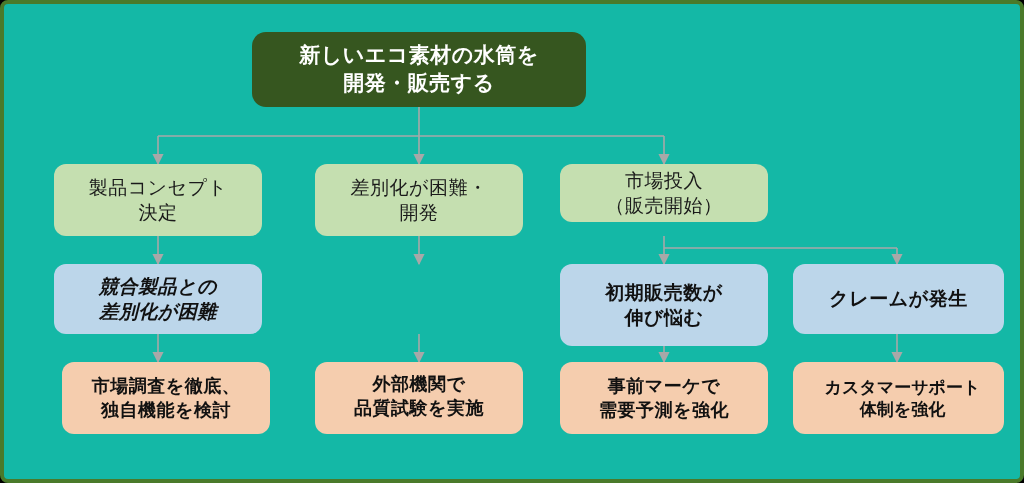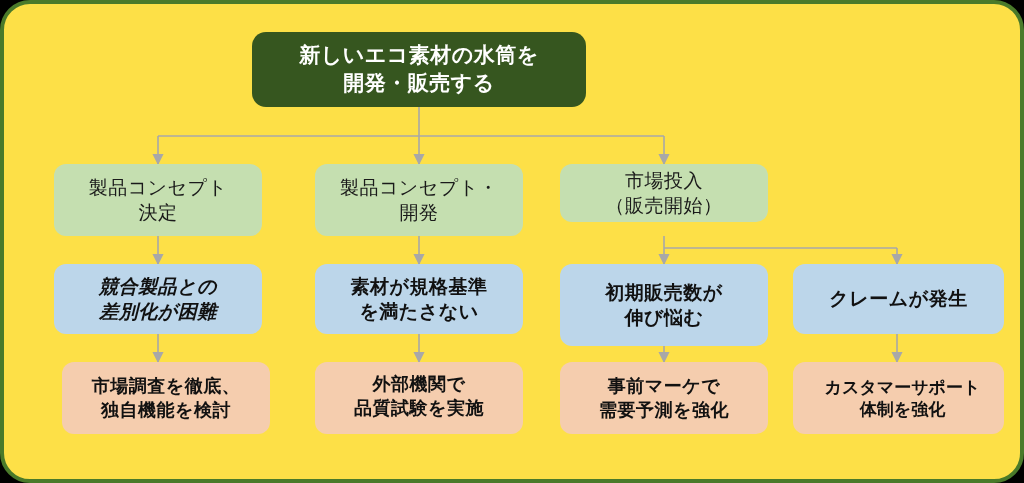--- a/index.html
+++ b/index.html
@@ -13,23 +13,23 @@
     height: 483px;
     overflow: hidden;
     font-family: "DejaVu Sans", "Liberation Sans", sans-serif;
   }
 
   #canvas {
     position: relative;
     width: 1024px;
     height: 483px;
     box-sizing: border-box;
-    background: #fde047;
+    background: #14b8a6;
     border: 4px solid #4a7a2a;
-    border-radius: 30px;
+    border-radius: 8px;
     overflow: hidden;
   }
 
   
   #wires {
     position: absolute;
     left: 0;
     top: 0;
     width: 1024px;
     height: 483px;
@@ -116,29 +116,27 @@
       <path d="M 660 330 L 660 358" marker-end="url(#arrow)"></path>
       <path d="M 893 330 L 893 358" marker-end="url(#arrow)"></path>
     </g>
   </svg>
 
   <div class="node root" style="left:248px; top:28px; width:334px; height:75px;">新しいエコ素材の水筒を
 開発・販売する</div>
 
   <div class="node phase" style="left:50px; top:160px; width:208px; height:72px;">製品コンセプト
 決定</div>
-  <div class="node phase" style="left:311px; top:160px; width:208px; height:72px;">製品コンセプト・
+  <div class="node phase" style="left:311px; top:160px; width:208px; height:72px;">差別化が困難・
 開発</div>
   <div class="node phase" style="left:556px; top:160px; width:208px; height:58px;">市場投入
 （販売開始）</div>
 
   <div class="node risk" style="left:50px; top:260px; width:208px; height:70px;font-style:italic;">競合製品との
 差別化が困難</div>
-  <div class="node risk" style="left:311px; top:260px; width:208px; height:70px;">素材が規格基準
-を満たさない</div>
   <div class="node risk" style="left:556px; top:260px; width:208px; height:82px;">初期販売数が
 伸び悩む</div>
   <div class="node risk" style="left:789px; top:260px; width:211px; height:70px;">クレームが発生</div>
 
   <div class="node action" style="left:50px; top:358px; width:208px; height:72px;margin-left:8px;">市場調査を徹底、
 独自機能を検討</div>
   <div class="node action" style="left:311px; top:358px; width:208px; height:72px;font-family:Liberation Mono, monospace;">外部機関で
 品質試験を実施</div>
   <div class="node action" style="left:556px; top:358px; width:208px; height:72px;">事前マーケで
 需要予測を強化</div>

